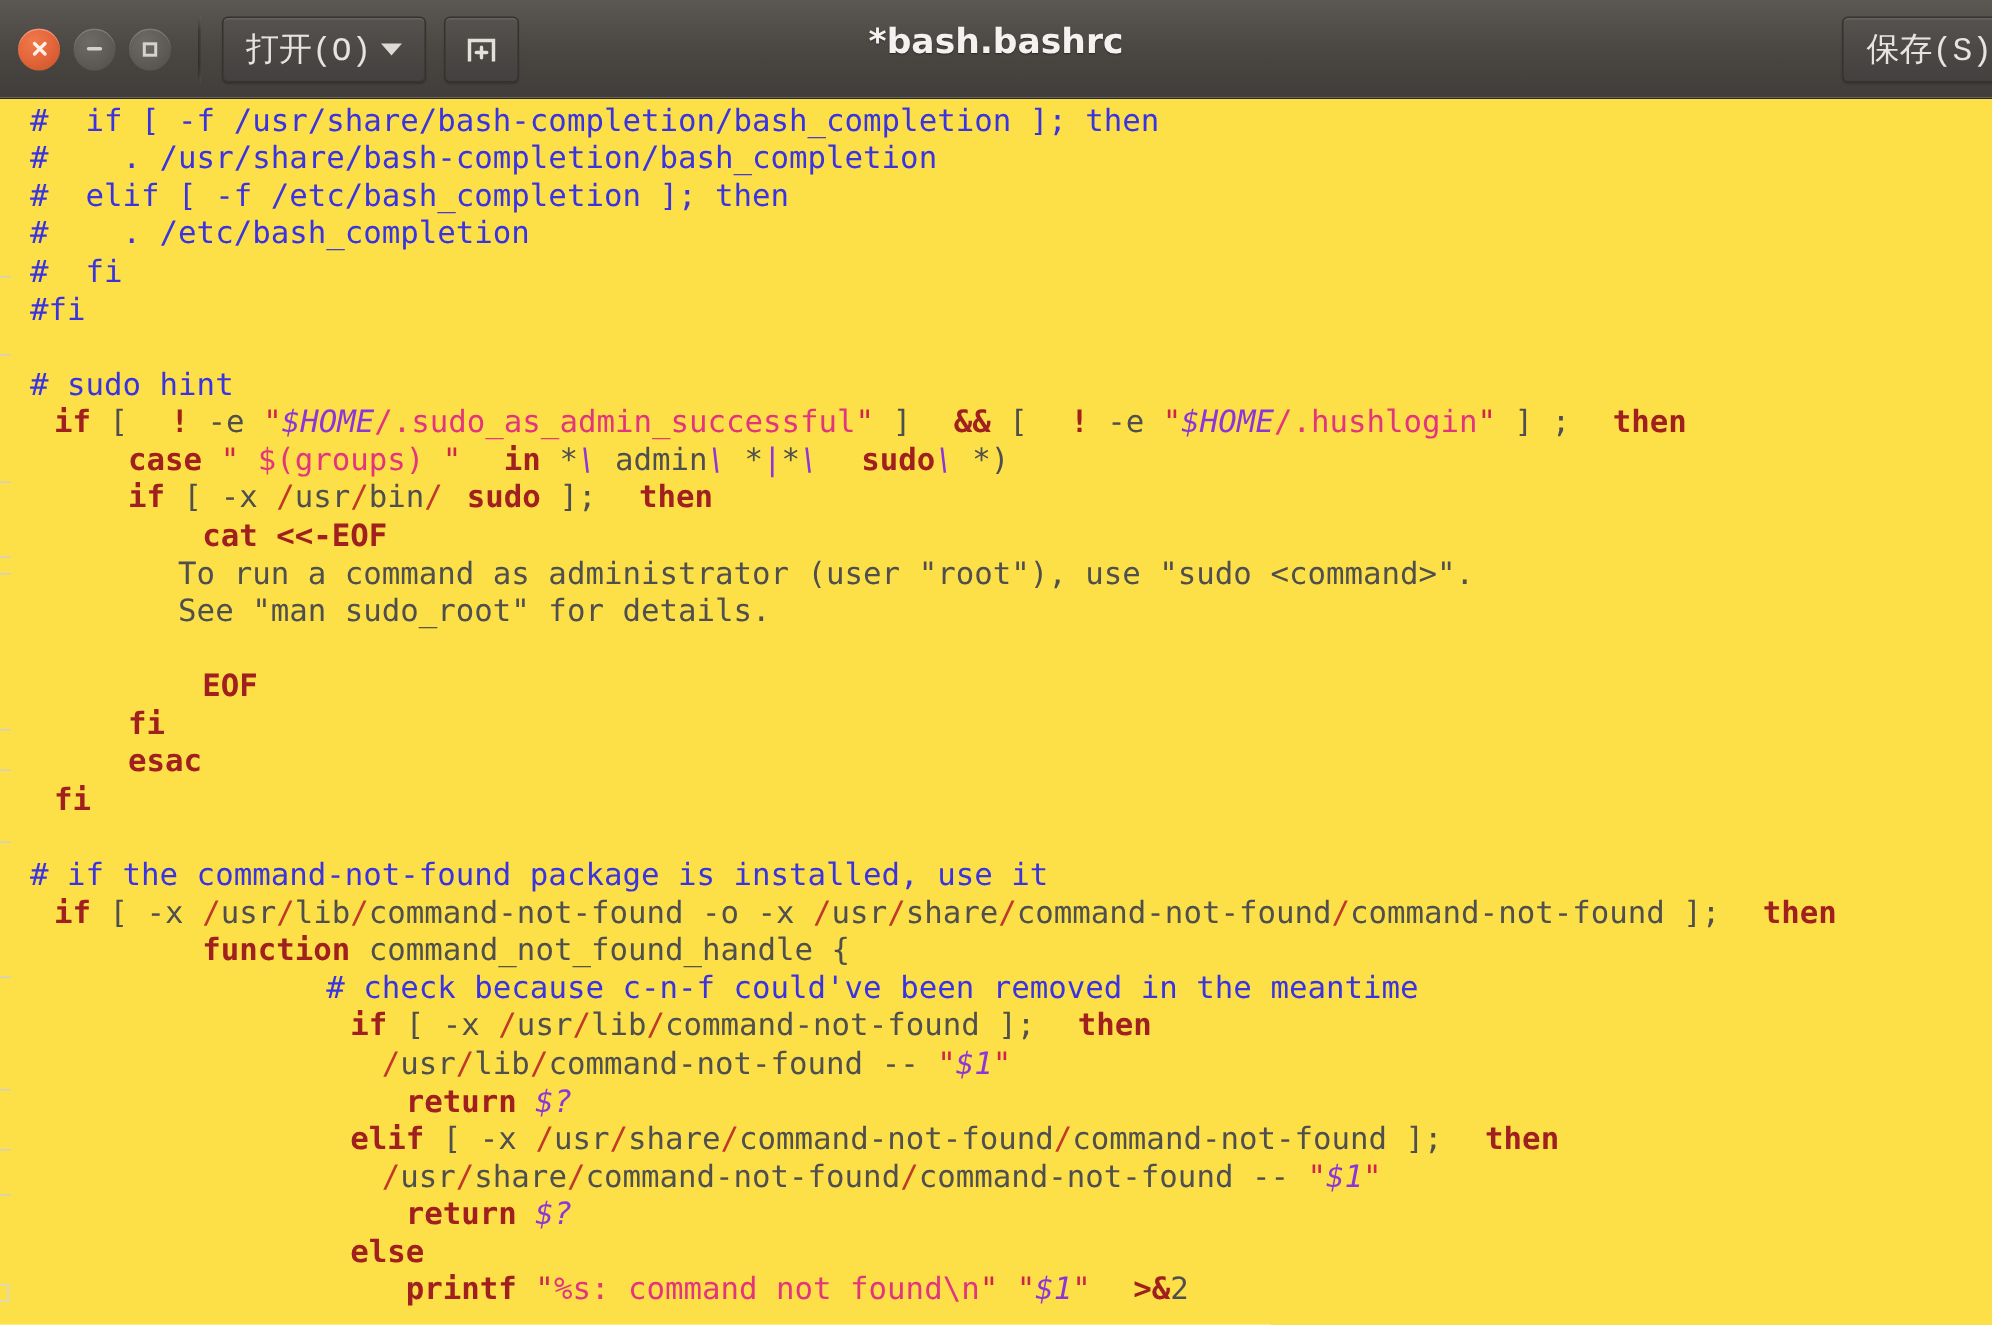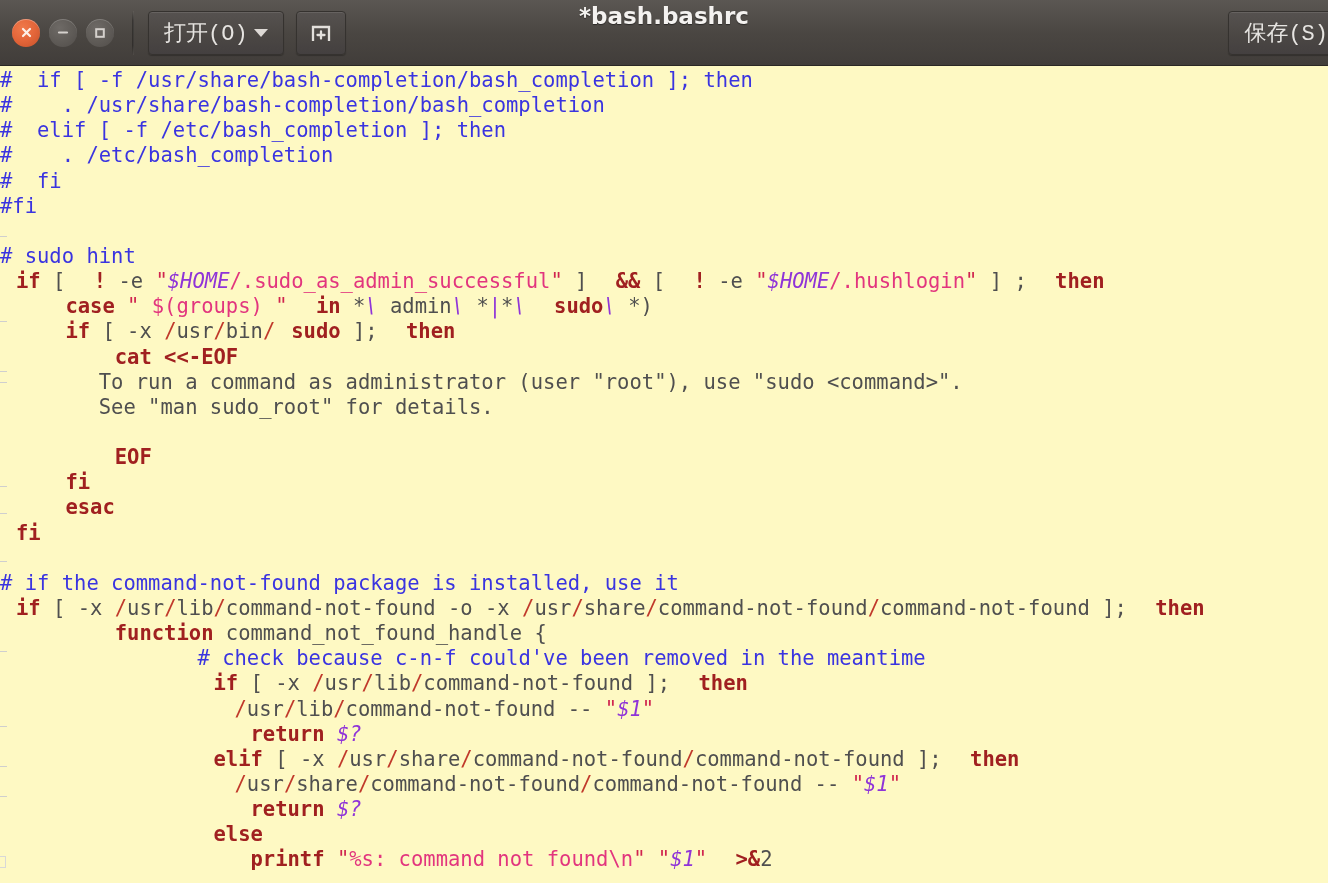--- a/index.html
+++ b/index.html
@@ -79,21 +79,21 @@
     width: 0; height: 0;
     border-left: 7px solid transparent;
     border-right: 7px solid transparent;
     border-top: 8px solid #ddd9d5;
     margin-left: 2px;
   }
   .tb-icon-gap { width: 12px; }
 
   .title-center {
     position: absolute;
-    left: 0; right: 0; top: 4px;
+    left: 0; right: 0; top: 16px;
     text-align: center;
     pointer-events: none;
     font-family: "DejaVu Sans", sans-serif;
   }
   .title-main {
     display: block;
     color: #f4f2f0;
     font-size: 23px;
     font-weight: bold;
     line-height: 1.12;
@@ -109,22 +109,23 @@
   .tb-right {
     position: absolute;
     right: -16px;
     top: 11px;
   }
 
   
   .editor {
     position: relative;
     height: 817px;
-    background: #fef9c3;
+    background: #fde047;
     overflow: hidden;
+    padding-left: 20px;
   }
   .code {
     margin: 0;
     padding: 2px 0 0 0;
     font-family: "DejaVu Sans Mono", monospace;
     font-size: 20.5px;
     line-height: 25.15px;
     letter-spacing: 0px;
     white-space: pre;
     color: #4f4f4f;

